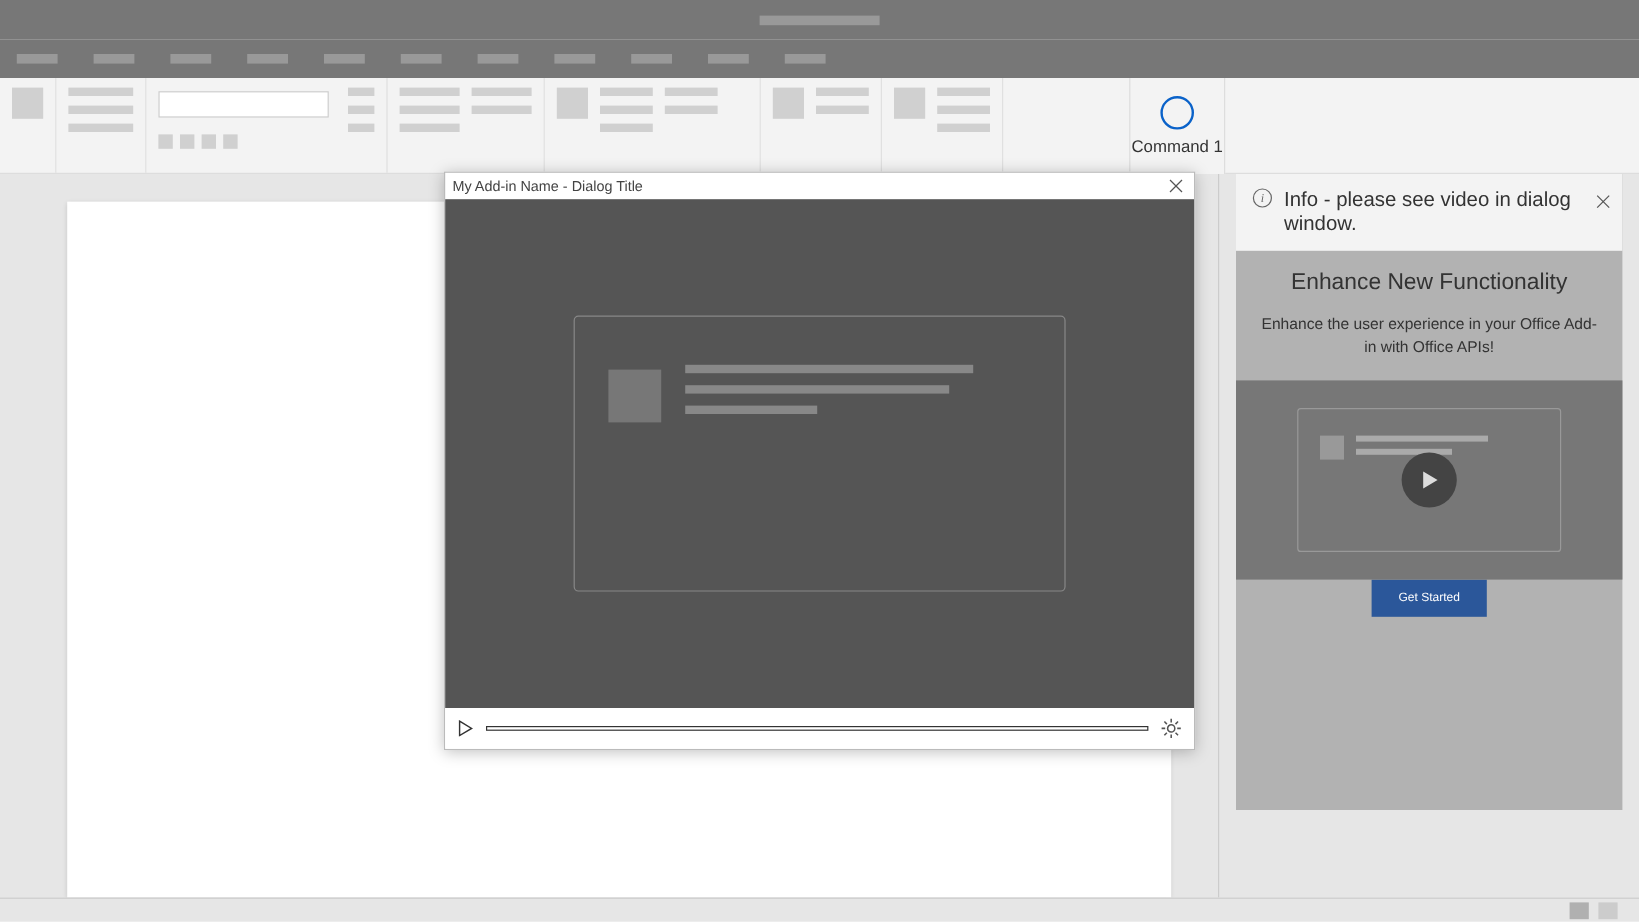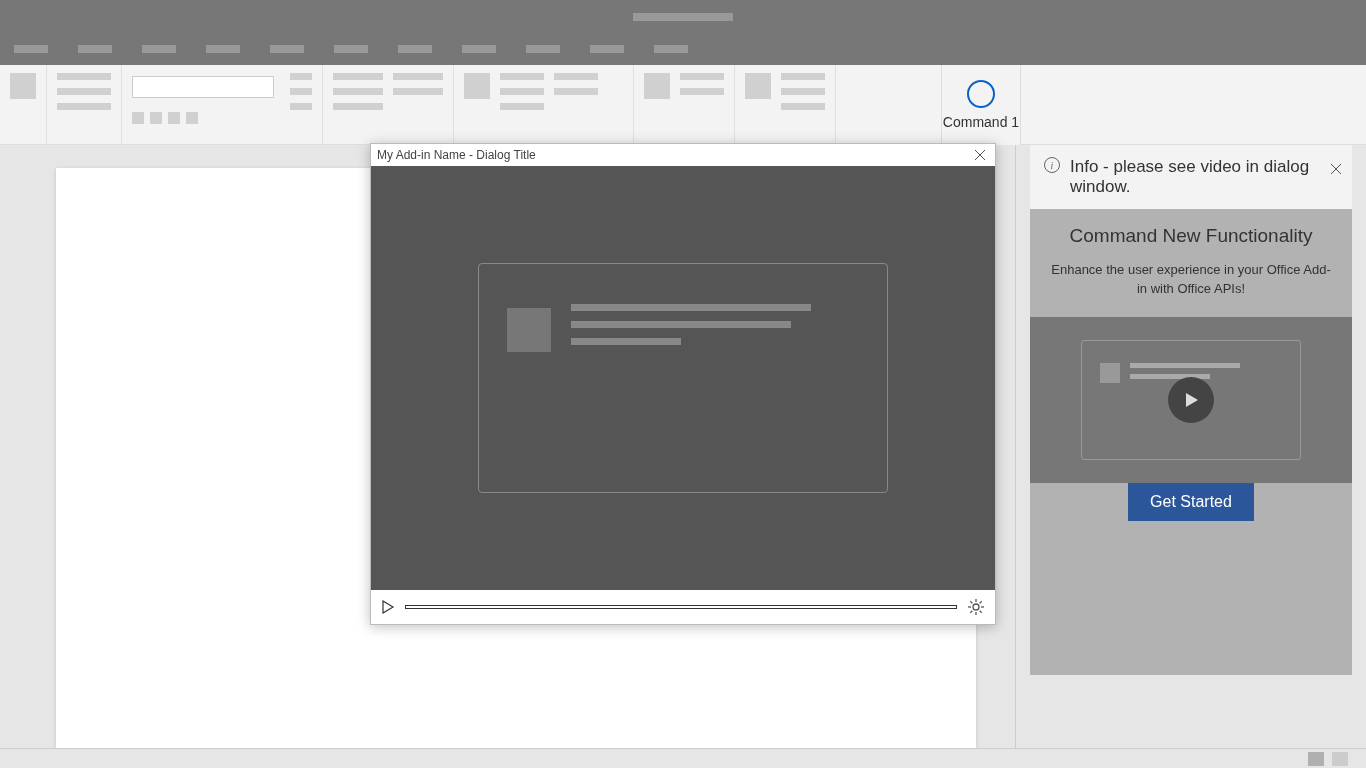--- a/index.html
+++ b/index.html
@@ -138,21 +138,21 @@
   }
   .tp-vc-thumb { width:20px; height:20px; background:#999; }
   .tp-play {
     position:absolute; width:46px; height:46px; border-radius:50%;
     background:#444; display:flex; align-items:center; justify-content:center;
     left:50%; top:50%; transform:translate(-50%,-50%);
   }
   .tp-caption { font-size:12px; color:#333; padding:24px 30px 14px; text-align:center; line-height:1.4; }
   .tp-button {
     display:block; margin:0 auto; background:#2b579a; color:#fff; border:none;
-    padding:10px 22px; font-size:16px; cursor:pointer;
+    padding:10px 22px; font-size:10px; cursor:pointer;
   }
   
   .statusbar {
     position:absolute; bottom:0; left:0; right:0; height:20px; background:#e6e6e6;
     border-top:1px solid #ccc;
   }
   .status-right { position:absolute; right:18px; top:3px; display:flex; gap:8px; }
   .status-sq { width:16px; height:14px; background:#ccc; }
   .status-sq.active { background:#b0b0b0; }
 </style>
@@ -312,21 +312,21 @@
       <div class="info-icon">i</div>
       <div class="info-text">Info - please see video in dialog window.</div>
       <div class="info-close">
         <svg width="12" height="12" viewBox="0 0 12 12">
             <line x1="1" y1="1" x2="11" y2="11" stroke="#555"></line>
             <line x1="11" y1="1" x2="1" y2="11" stroke="#555"></line>
           </svg>
       </div>
     </div>
     <div class="tp-section">
-      <div class="tp-h2">Command New Functionality</div>
+      <div class="tp-h2">Enhance New Functionality</div>
       <div class="tp-p">Enhance the user experience in your Office Add-in with Office APIs!</div>
     </div>
     <div class="tp-video">
       <div class="tp-video-card">
         <div class="tp-vc-thumb"></div>
         <div style="display:flex;flex-direction:column;gap:6px;flex:1">
           <div style="height:5px;background:#aaa;width:110px"></div>
           <div style="height:5px;background:#aaa;width:80px"></div>
         </div>
       </div>

